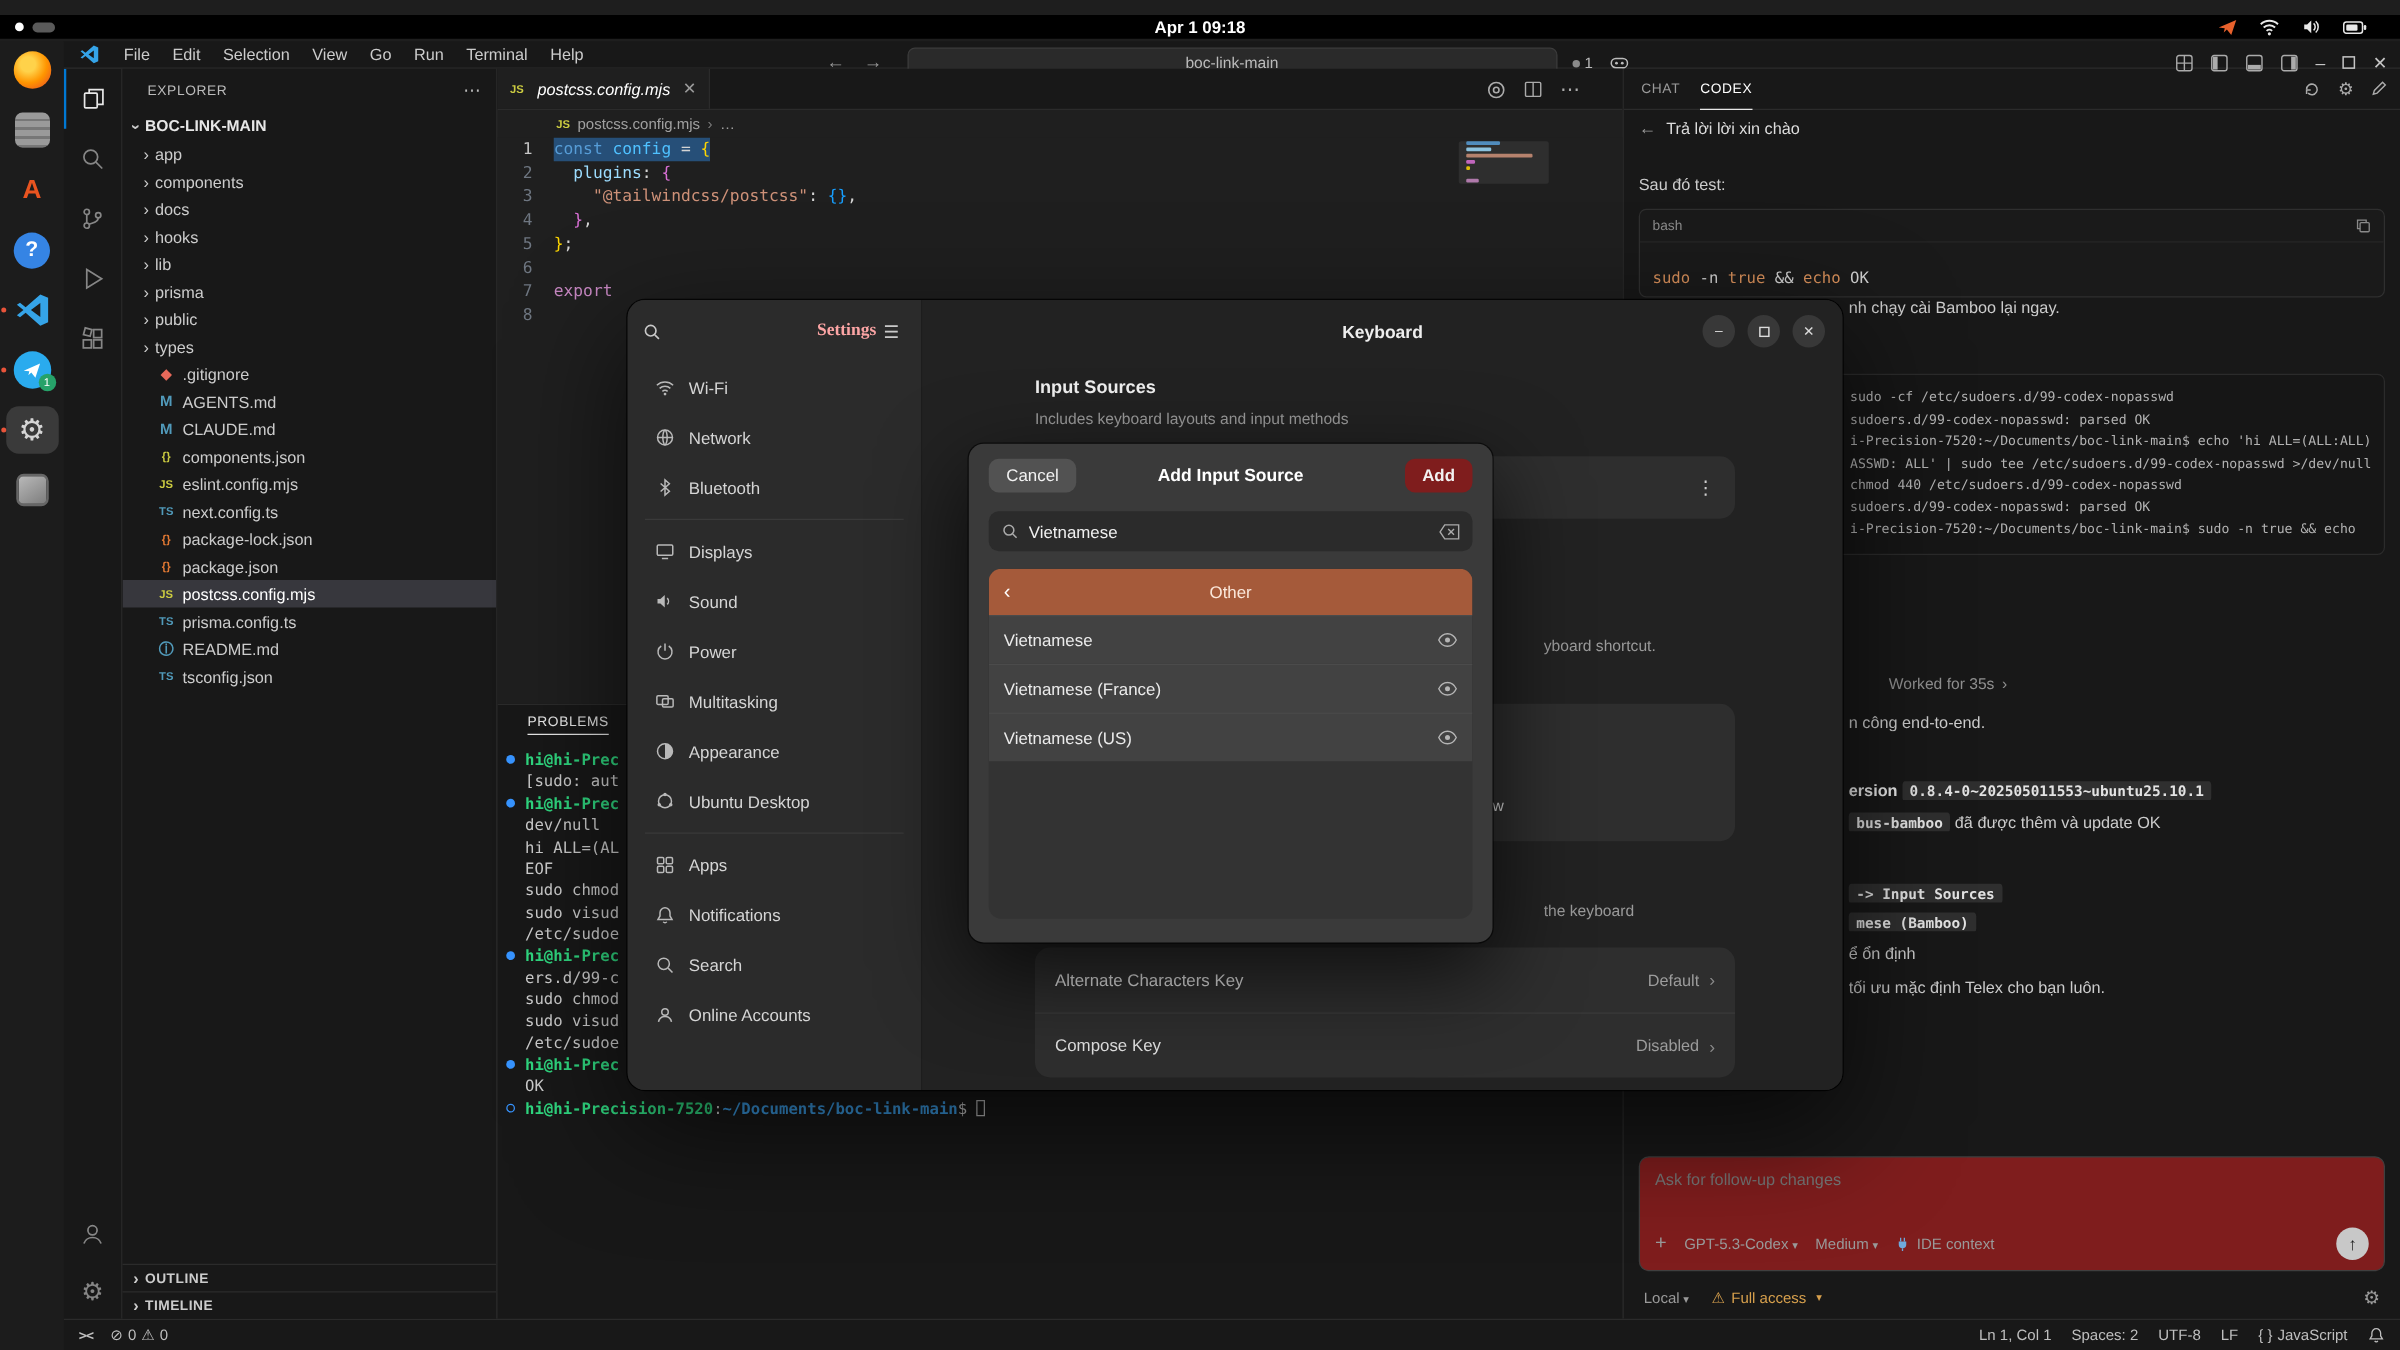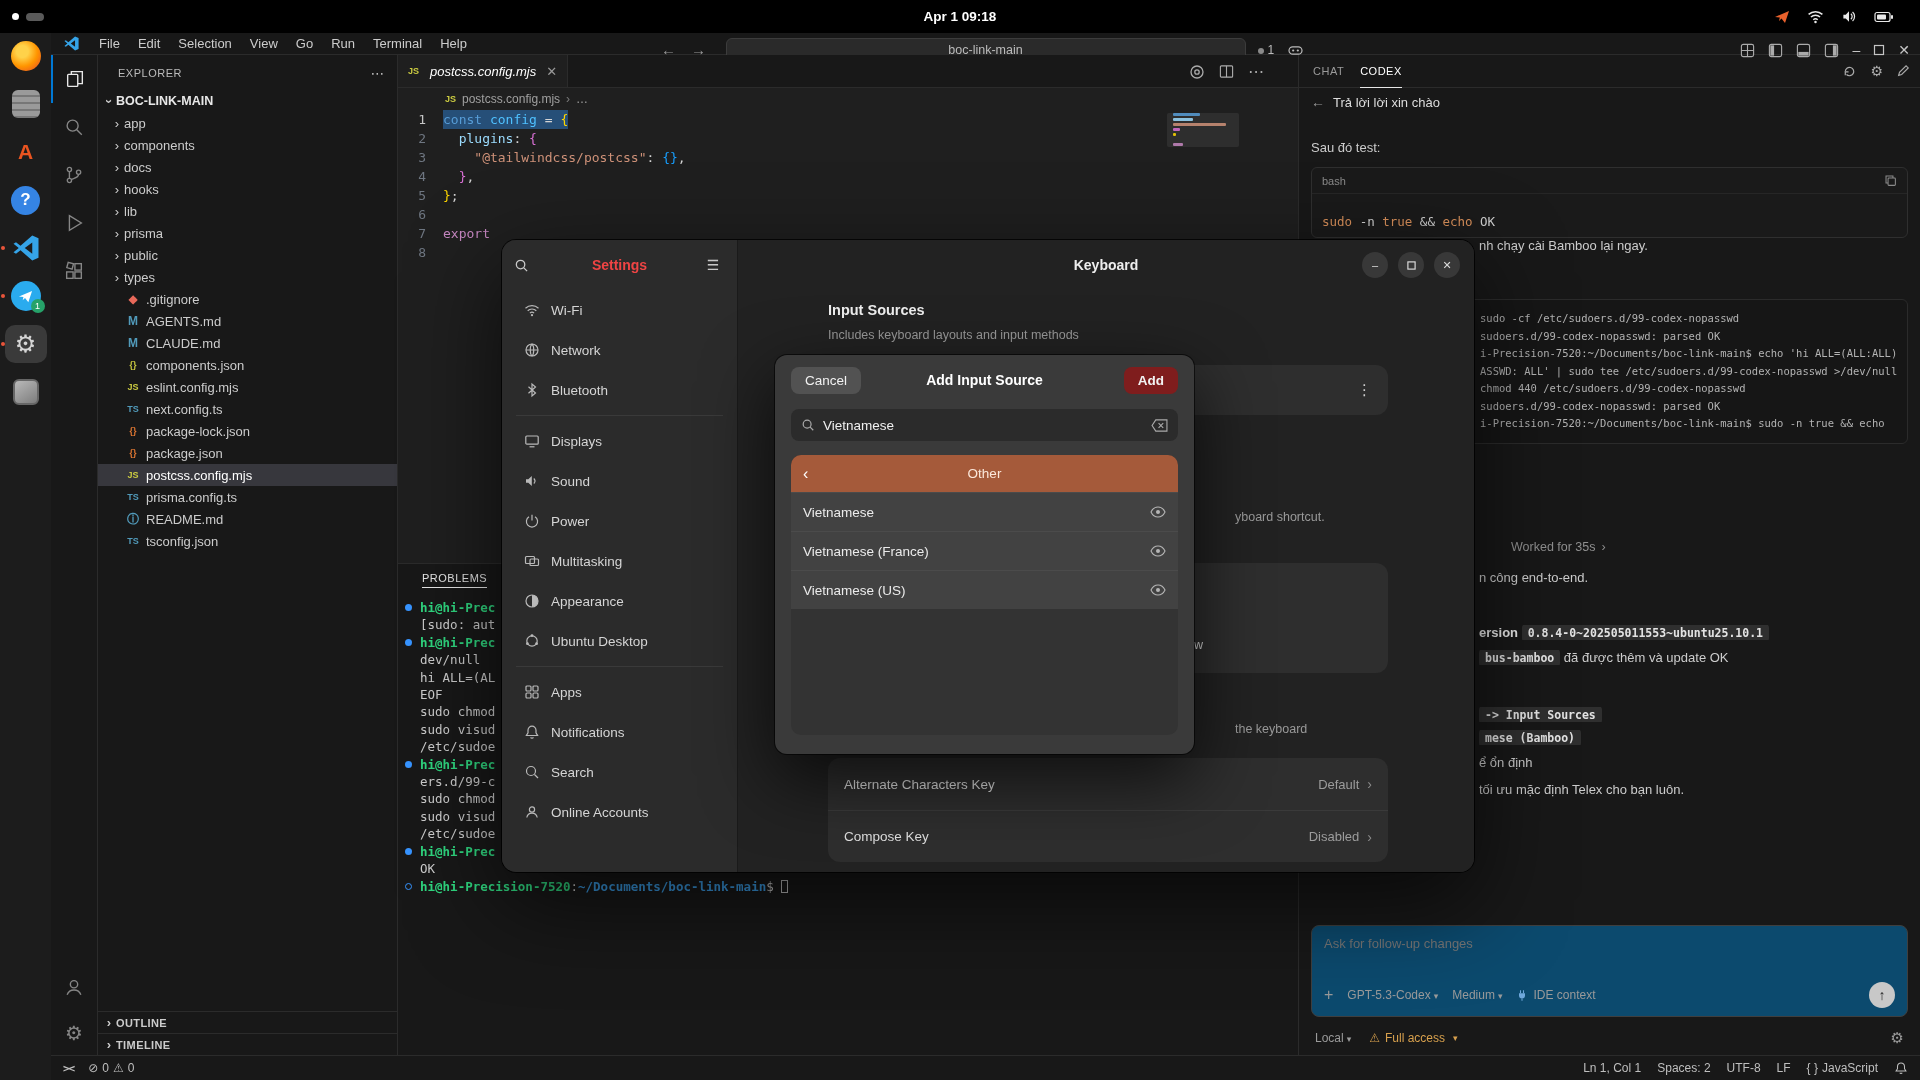--- a/index.html
+++ b/index.html
@@ -3,21 +3,21 @@
 <meta charset="utf-8">
 <style>
   * { margin:0; padding:0; box-sizing:border-box; }
   html,body { width:1920px; height:1080px; overflow:hidden; }
   body { font-family:"Liberation Sans","DejaVu Sans",sans-serif; background:#000; color:#ccc; }
   .mono { font-family:"DejaVu Sans Mono",monospace; }
   svg { display:block; }
   .screen { position:relative; width:1920px; height:1080px; overflow:hidden; background:#1e1e1e; }
 
   
-  .topbar { position:absolute; left:0; top:0; width:1920px; height:33px; background:#000; display:flex; align-items:center; z-index:40; }
+  .topbar { position:absolute; left:0; top:12px; width:1920px; height:19px; background:#000; display:flex; align-items:center; z-index:40; }
   .tb-left { position:absolute; left:12px; display:flex; align-items:center; gap:7px; }
   .tb-dot { width:7px; height:7px; border-radius:50%; background:#fff; }
   .tb-pill { width:18px; height:8px; border-radius:5px; background:#5a5a5a; }
   .tb-clock { margin:0 auto; color:#fff; font-size:13.5px; font-weight:bold; }
   .tb-right { position:absolute; right:26px; display:flex; align-items:center; gap:17px; }
 
   
   .dock { position:absolute; left:0; top:33px; width:51px; height:1047px; background:#1c1c1c; padding-top:4px; z-index:30; display:flex; flex-direction:column; align-items:center; }
   .dicon { position:relative; width:42px; height:38px; margin-bottom:10px; display:flex; align-items:center; justify-content:center; border-radius:10px; }
   .dicon.active { background:#3a3a3a; }
@@ -121,42 +121,42 @@
   .worked { margin-top:96px; padding-left:200px; color:#8f8f8f; font-size:12.5px; }
   .worked .chev { margin-left:6px; color:#8f8f8f; }
   .chip { background:#2f2f2f; border-radius:4px; padding:2px 6px; font-size:11.5px; color:#e3e3e3; font-weight:bold; }
   .vline { margin-top:40px; }
   .bline { margin-top:10px; }
   .chipline1 { margin-top:42px; }
   .chipline2 { margin-top:8px; }
   .fragline1 { margin-top:10px; }
   .fragline2 { margin-top:12px; }
   .composer { flex:none; padding:6px 12px 4px 12px; }
-  .cx-inputbox { border:1px solid #3f3f3f; border-radius:8px; background:#0c4a6e; height:92px; padding:10px 12px 8px 12px; display:flex; flex-direction:column; }
+  .cx-inputbox { border:1px solid #3f3f3f; border-radius:8px; background:#7f1d1d; height:92px; padding:10px 12px 8px 12px; display:flex; flex-direction:column; }
   .cx-input { background:transparent; border:none; outline:none; color:#e0e0e0; font-size:13px; width:100%; font-family:inherit; }
   .cx-input::placeholder { color:#757575; }
   .cx-inrow { margin-top:auto; display:flex; align-items:center; gap:14px; color:#9a9a9a; font-size:12px; }
   .cx-plus { font-size:16px; }
   .chevron { font-size:9px; margin-left:3px; }
   .send-btn { margin-left:auto; width:26px; height:26px; border-radius:50%; background:#c8c8c8; color:#1f1f1f; font-weight:bold; display:flex; align-items:center; justify-content:center; font-size:14px; }
   .cx-accessrow { display:flex; align-items:center; gap:18px; margin-top:8px; padding:0 4px; color:#9a9a9a; font-size:12px; height:26px; }
   .access { color:#d7a04d; display:flex; align-items:center; gap:5px; }
   .cx-gear { margin-left:auto; color:#9a9a9a; font-size:15px; }
 
   
   .statusbar { height:25px; background:#181818; border-top:1px solid #2b2b2b; display:flex; align-items:center; font-size:12px; color:#bfbfbf; padding:0 12px; flex:none; }
   .st-item { display:flex; align-items:center; gap:4px; margin-right:14px; }
   .st-remote { font-family:"DejaVu Sans Mono",monospace; font-weight:bold; letter-spacing:-1px; font-size:11px; }
   .st-right { margin-left:auto; display:flex; align-items:center; gap:16px; }
 
   
   .gwin { position:absolute; left:502px; top:240px; width:972px; height:632px; border-radius:14px; background:#222222; box-shadow:0 30px 90px rgba(0,0,0,.65), 0 0 0 1px rgba(0,0,0,.8); z-index:50; display:flex; overflow:hidden; }
   .gsb { width:236px; background:#2b2b2b; border-right:1px solid #1a1a1a; flex:none; }
   .gsb-hdr { height:50px; display:flex; align-items:center; padding:0 12px; }
-  .gsb-title { flex:1; text-align:center; font-weight:bold; font-size:14px; color:#ef4444; }
+  .gsb-title { flex:1; text-align:right; font-weight:bold; font-size:14px; color:#fca5a5;font-family:Liberation Serif, serif; }
   .gsb-ic { color:#c9c9c9; font-size:14px; width:24px; text-align:center; }
   .gsb-item { height:40px; display:flex; align-items:center; gap:11px; padding-left:16px; font-size:13.5px; color:#d5d5d5; margin:0 6px; border-radius:7px; }
   .gsb-sep { height:1px; background:#3a3a3a; margin:5px 14px; }
   .sicon { width:16px; height:16px; stroke:#b9b9b9; stroke-width:1.2; fill:none; }
   .gmain { flex:1; position:relative; background:#222222; }
   .gmain-hdr { height:50px; display:flex; align-items:center; position:relative; }
   .gwin-title { position:absolute; left:0; right:0; text-align:center; font-weight:bold; font-size:14px; color:#eeeeee; }
   .wbtns { margin-left:auto; display:flex; gap:10px; margin-right:14px; z-index:2; }
   .wbtn { width:26px; height:26px; border-radius:50%; background:#383838; color:#dcdcdc; display:flex; align-items:center; justify-content:center; font-size:11px; }
   .gsec-title { position:absolute; left:90px; top:62px; font-size:14.5px; font-weight:bold; color:#eeeeee; }

